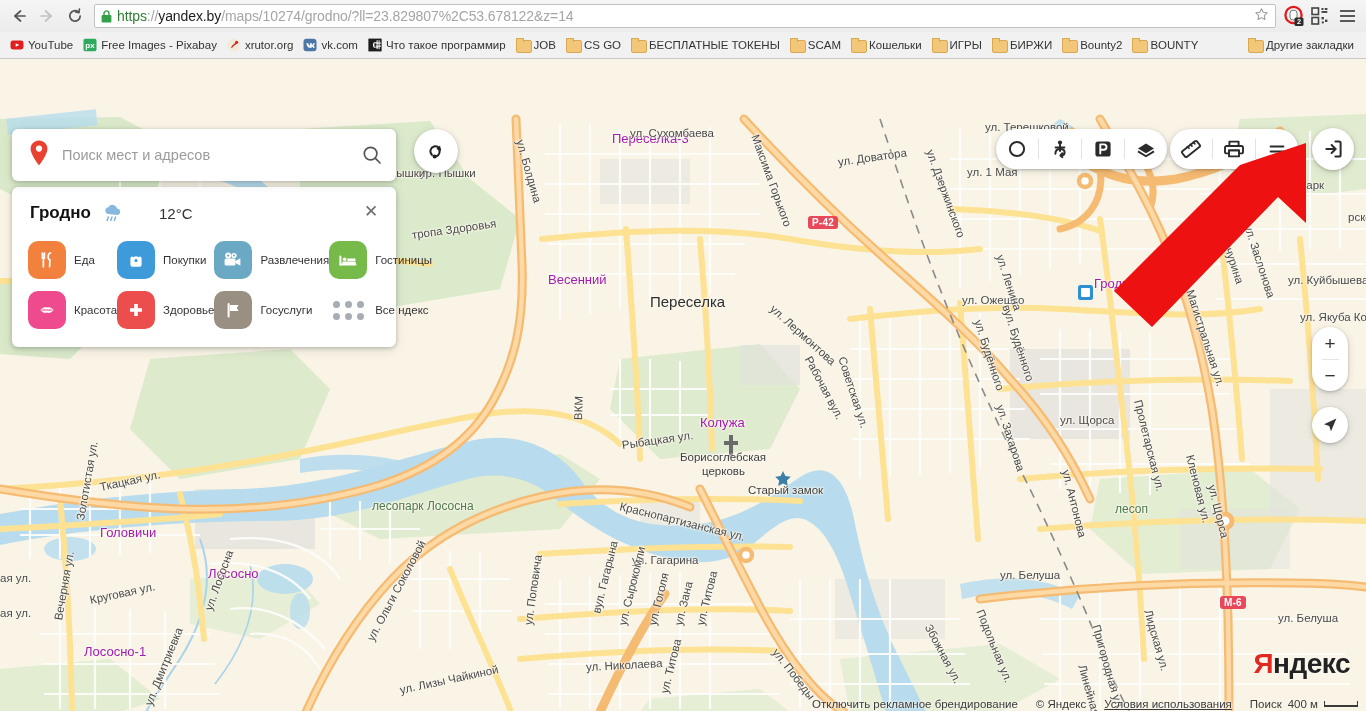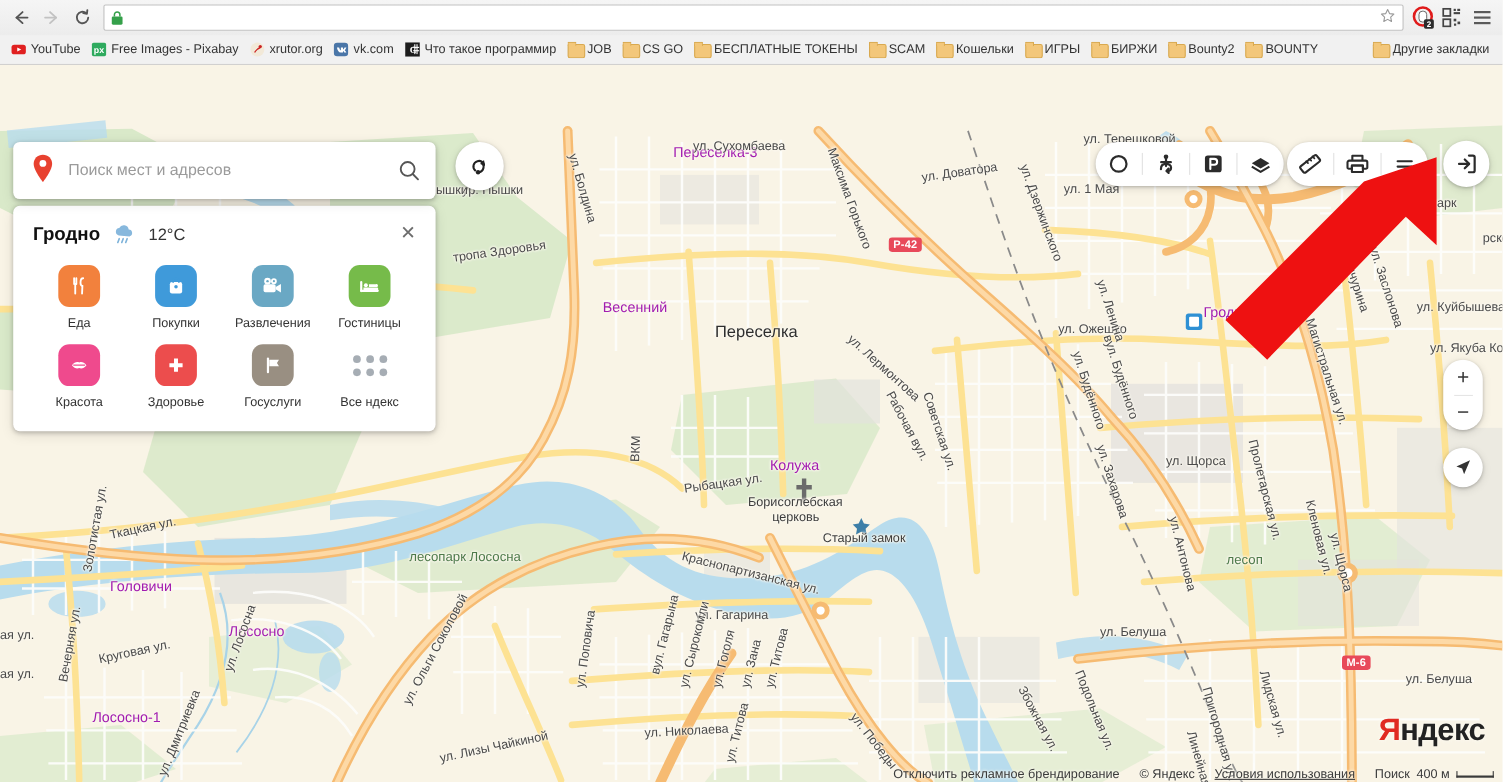--- a/index.html
+++ b/index.html
@@ -171,35 +171,35 @@
     left: 12px; top: 128px;
     width: 384px;
     background: #fff;
     border-radius: 6px;
     box-shadow: 0 1px 4px rgba(0,0,0,.22), 0 3px 12px rgba(0,0,0,.10);
     padding: 14px 16px 14px;
     z-index: 19;
   }
   #cat-header { display:flex; align-items:center; gap: 11px; padding: 2px 0 4px 2px; position: relative;}
   #city-name { font-size: 17px; font-weight: bold; color: #111; }
-  #weather-temp { font-size: 15px; color: #333; }
+  #weather-temp { font-size: 15px; color: #333; margin-left: 24px; }
   #weather-icon { display:flex; align-items:center; }
   #cat-close {
     position: absolute; right: -2px; top: -1px;
     width: 22px; height: 22px; display:flex; align-items:center; justify-content:center;
     color: #6d6d6d; font-size: 17px; line-height: 1;
   }
   #cat-grid {
     display: grid;
     grid-template-columns: repeat(4, 1fr);
     row-gap: 8px;
     padding-top: 14px;
   }
   .cat {
-    display: flex; flex-direction: column; align-items: center; gap: 8px;
+    display: flex; flex-direction: row; align-items: center; gap: 8px;
     padding-bottom: 4px;
   }
   .cat-ico {
     width: 38px; height: 38px;
     border-radius: 10px;
     display: flex; align-items: center; justify-content: center;
     color: #fff;
   }
   .cat-ico.plain { background: transparent; }
   .cat-label { font-size: 11.5px; color: #333; text-align: center; line-height: 1.25; }
@@ -324,20 +324,21 @@
         </svg>
     </div>
 
     <div id="omnibox">
       <span id="lock-icon">
         <svg width="11" height="13" viewBox="0 0 11 13">
             <rect x="0.6" y="5" width="9.8" height="7.4" rx="1.2" fill="#35a04a"></rect>
             <path d="M3 5 V3.4 a2.5 2.5 0 0 1 5 0 V5" fill="none" stroke="#35a04a" stroke-width="1.4"></path>
           </svg>
       </span>
+      <span id="url-text"><span class="scheme">https</span><span>://</span><span class="host">yandex.by</span><span>/maps/10274/grodno/?ll=23.829807%2C53.678122&amp;z=14</span></span>
       <span id="star-icon">
         <svg width="15" height="15" viewBox="0 0 16 16">
             <path d="M8 1.8 l1.85 3.9 4.15.55 -3.05 2.9 .78 4.25 -3.73-2.08 -3.73 2.08 .78-4.25 -3.05-2.9 4.15-.55z" fill="none" stroke="#9a9a9a" stroke-width="1.1" stroke-linejoin="round"></path>
           </svg>
       </span>
     </div>
 
     <div class="ext-icon">
       <svg width="22" height="22" viewBox="0 0 22 22">
         <circle cx="10.5" cy="10" r="8.1" fill="none" stroke="#e01b1b" stroke-width="2.3"></circle>

